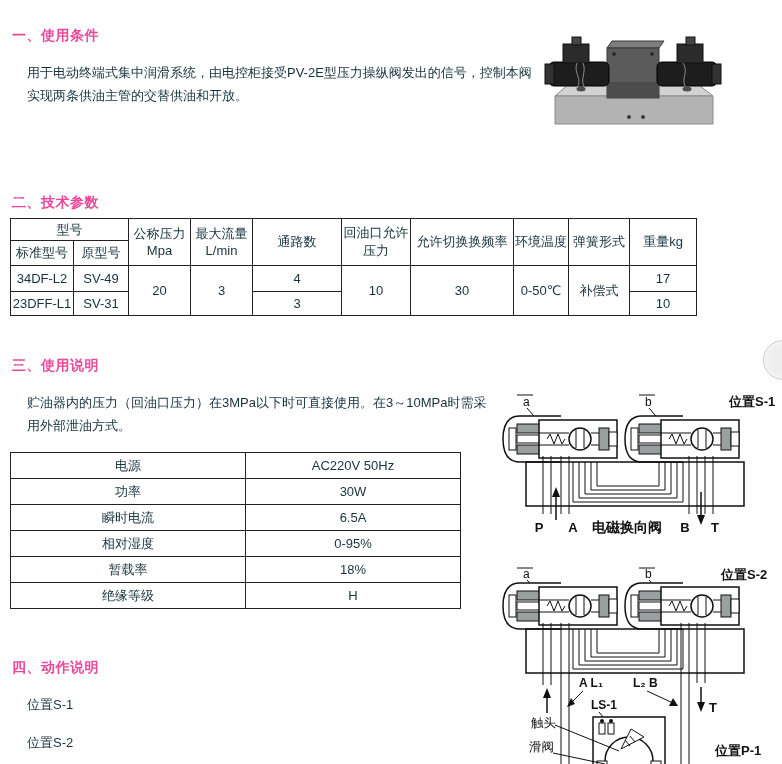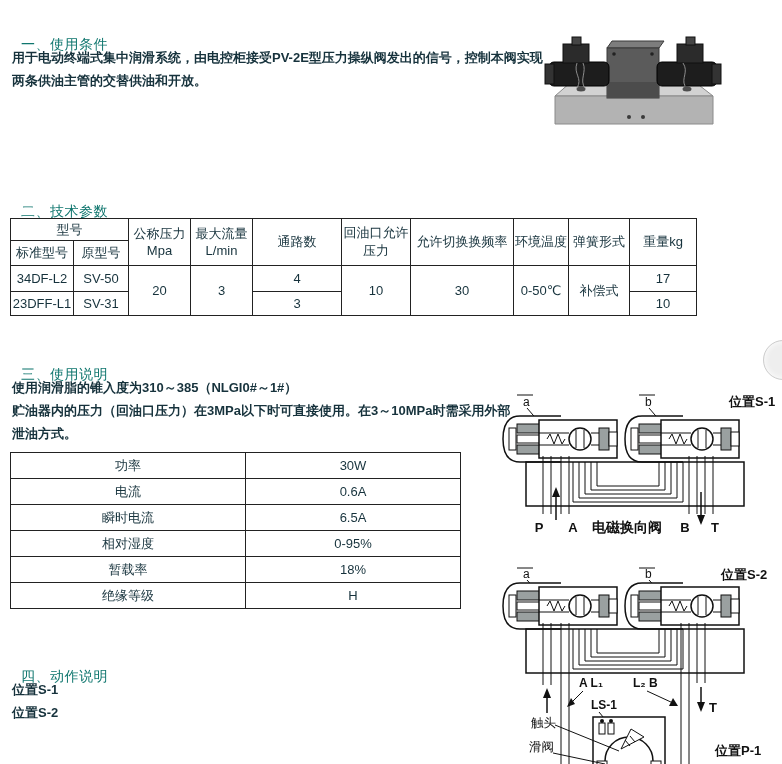--- a/index.html
+++ b/index.html
@@ -2,23 +2,23 @@
 <html><head>
 <meta charset="utf-8">
 <style>
   html,body{margin:0;padding:0;}
   body{
     width:782px;height:764px;position:relative;overflow:hidden;
     background:#ffffff;color:#16323c;
     font-family:"Liberation Sans","DejaVu Sans",sans-serif;
   }
   .abs{position:absolute;}
-  .hd{position:absolute;margin:9px;font-size:14px;font-weight:normal;color:#0f766e;letter-spacing:.5px;}
+  .hd{position:absolute;margin:0;font-size:14px;font-weight:bold;color:#ec4899;letter-spacing:.5px;}
   .txt{position:absolute;font-size:13px;line-height:23px;color:#16323c;}
-  .txt p{margin:0;font-weight:bold;}
+  .txt p{margin:15px;}
   table{position:absolute;border-collapse:collapse;table-layout:fixed;}
   td{border:1.5px solid #222;font-size:13px;color:#16323c;text-align:center;vertical-align:middle;padding:0 1px;font-weight:normal;}
   .tech{left:10px;top:218px;width:686px;border-radius:8px;}
   .spec{left:10px;top:452px;width:450px;}
   .spec td{height:25px;}
   .hcell div{line-height:17px;}
   svg text{fill:#111;}
   .diag{position:absolute;}
   .float-btn{
     position:absolute;left:763px;top:340px;width:38px;height:38px;
@@ -94,58 +94,57 @@
     <td rowspan="2">环境温度</td>
     <td rowspan="2">弹簧形式</td>
     <td rowspan="2">重量kg</td>
   </tr>
   <tr style="height:25px">
     <td>标准型号</td>
     <td>原型号</td>
   </tr>
   <tr style="height:26px">
     <td>34DF-L2</td>
-    <td>SV-50</td>
+    <td>SV-49</td>
     <td rowspan="2">20</td>
     <td rowspan="2">3</td>
     <td>4</td>
     <td rowspan="2">10</td>
     <td rowspan="2">30</td>
     <td rowspan="2">0-50℃</td>
     <td rowspan="2">补偿式</td>
     <td>17</td>
   </tr>
   <tr style="height:24px">
     <td>23DFF-L1</td>
     <td>SV-31</td>
     <td>3</td>
     <td>10</td>
   </tr>
 </tbody>
   </table>
 
 <h2 class="hd" style="left:12px;top:357px;">三、使用说明</h2>
 <div class="txt" style="left:12px;top:376px;width:500px;">
-  <p>使用润滑脂的锥入度为310～385（NLGI0#～1#）</p>
   <p>贮油器内的压力（回油口压力）在3MPa以下时可直接使用。在3～10MPa时需采用外部泄油方式。</p>
 </div>
 
 <table class="spec">
   <colgroup>
       <col style="width:235px">
       <col style="width:215px">
     </colgroup>
   <tbody>
+      <tr>
+        <td>电源</td>
+        <td>AC220V 50Hz</td>
+      </tr>
   <tr>
         <td>功率</td>
         <td>30W</td>
-      </tr>
-  <tr>
-        <td>电流</td>
-        <td>0.6A</td>
       </tr>
   <tr>
         <td>瞬时电流</td>
         <td>6.5A</td>
       </tr>
   <tr>
         <td>相对湿度</td>
         <td>0-95%</td>
       </tr>
   <tr>

